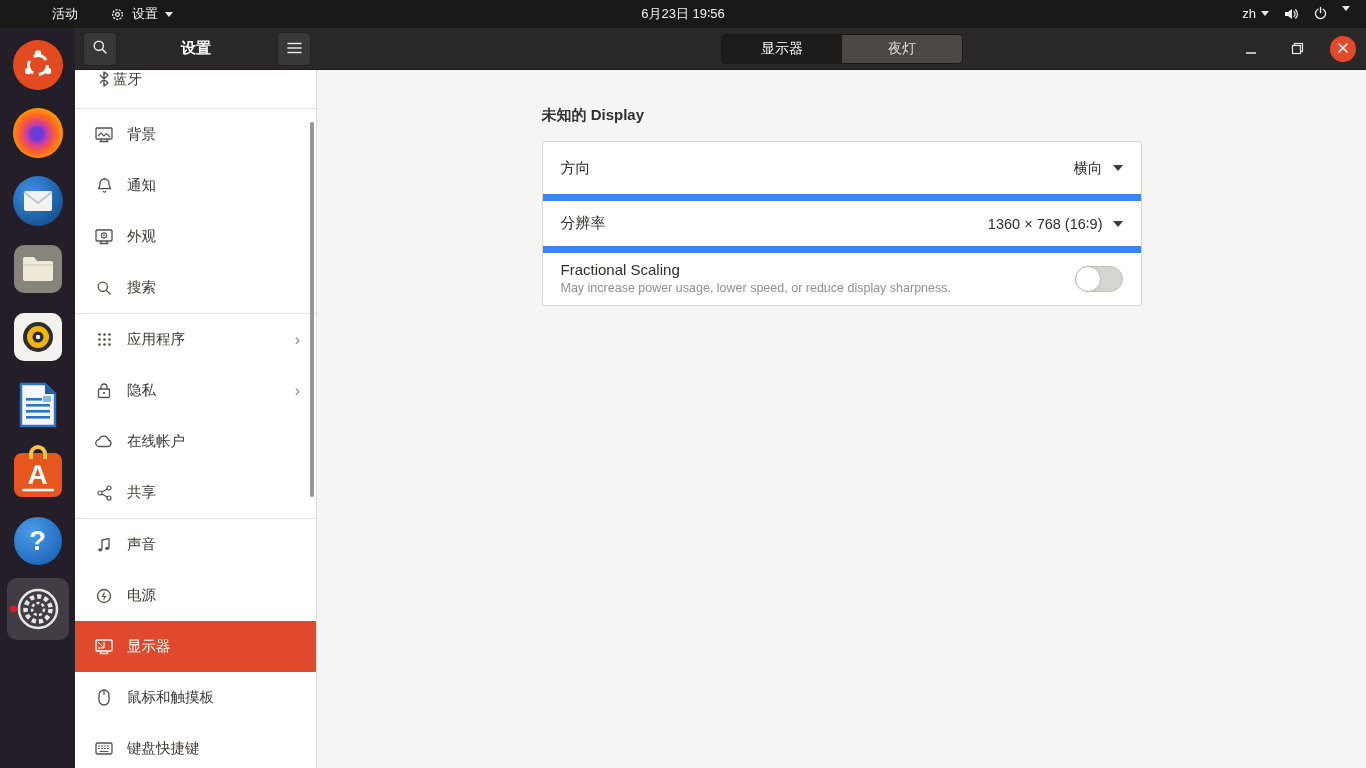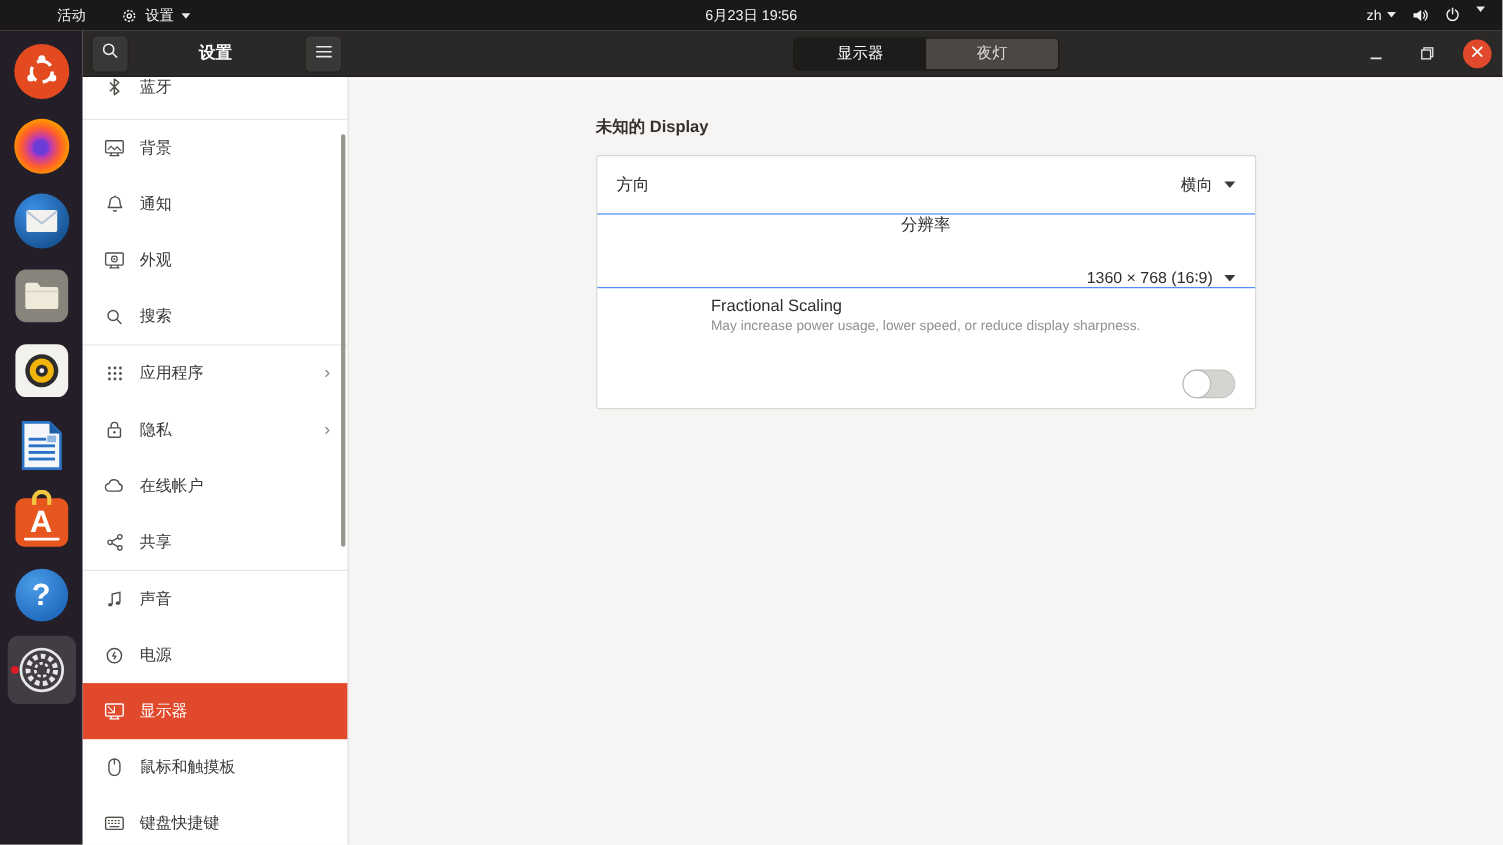--- a/index.html
+++ b/index.html
@@ -86,33 +86,33 @@
   .sidebar { width:242px; background:#ffffff; border-right:1px solid #dedcd9;
     position:relative; overflow:hidden; }
   .side-row { height:51px; display:flex; align-items:center; gap:14px;
     padding:0 0 0 20px; font-size:14.5px; color:#3b3936; position:relative; }
   .side-row .sicon { width:18px; height:18px; color:#53504c; display:flex;
     align-items:center; justify-content:center; flex:0 0 auto; }
   .side-row .chev { margin-left:auto; margin-right:16px; color:#8a8784; font-size:16px; }
   .side-row.selected { background:#e0492c; color:#ffffff; }
   .side-row.selected .sicon { color:#ffffff; }
   .side-row.partial { height:38px; overflow:hidden; }
-  .side-row.partial .pinner { display:flex; align-items:center; gap:14px;
+  .side-row.partial .pinner { display:flex; align-items:center; 
     margin-top:-20px; height:51px; }
   .side-sep { height:1px; background:#e6e4e1; }
   .side-scrollbar { position:absolute; right:2px; top:52px; width:4px; height:375px;
     background:#9a9792; border-radius:2px; }
 
   
   .content { flex:1; background:#f6f5f4; padding-top:36px; overflow:hidden; }
   .panel { width:600px; margin:0 auto; }
   .panel-heading { font-size:15px; font-weight:bold; color:#33302e; margin-bottom:16px; }
   .card { background:#ffffff; border:1px solid #d8d6d3; border-radius:3px; }
   .crow { display:flex; align-items:center; padding:0 18px; min-height:52px;gap:31px; }
-  .crow + .crow { border-top:1px solid #3b82f6;flex-direction:column; }
+  .crow + .crow { border-top:7px solid #3b82f6; }
   .crow-label { font-size:15px; color:#2f2d2b; }
   .crow-right { margin-left:auto; display:flex; align-items:center; gap:10px; }
   .crow-value { font-size:14.5px; color:#2f2d2b; }
   .dd-arrow { width:0; height:0; border-left:5px solid transparent;
     border-right:5px solid transparent; border-top:6px solid #3b3936; }
   .crow.tall { min-height:56px; padding-top:8px; padding-bottom:9px; }
   .frac-text .crow-label { display:block; }
   .frac-desc { font-size:12.5px; color:#93908c; margin-top:18px; }
   .toggle { width:48px; height:26px; border-radius:13px; background:#d6d4d1;
     border:1px solid #c4c2bf; position:relative; }

